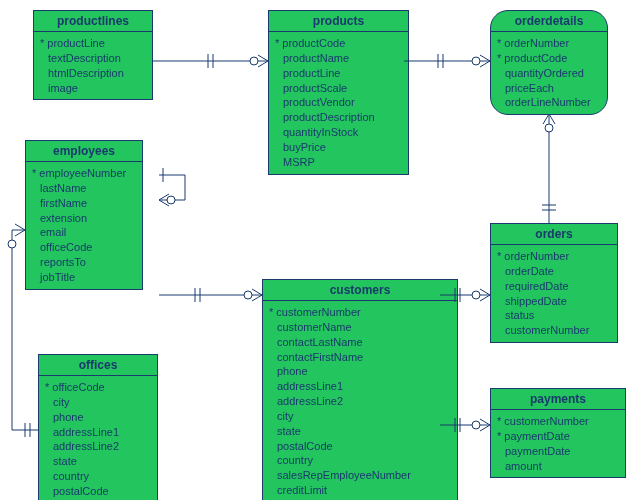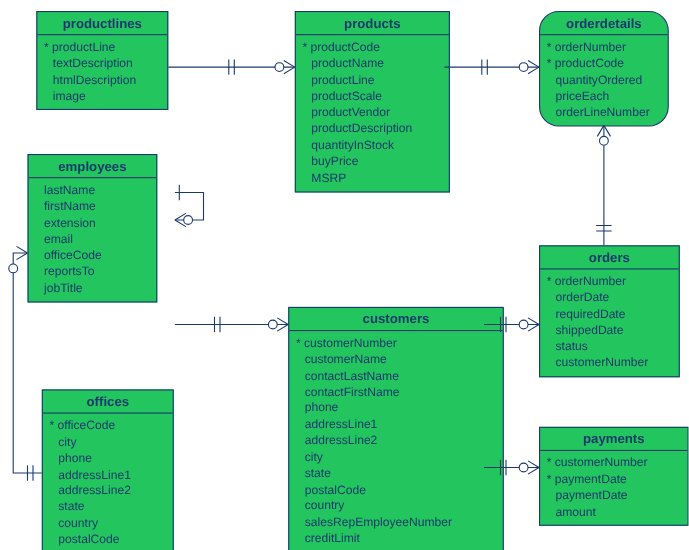--- a/index.html
+++ b/index.html
@@ -92,20 +92,21 @@
       <div class="attr pk">productCode</div>
       <div class="attr notpk">quantityOrdered</div>
       <div class="attr notpk">priceEach</div>
       <div class="attr notpk">orderLineNumber</div>
     </div>
 </div>
 
 <div class="entity" style="left:25px; top:140px; width:118px;">
   <div class="entity-header">employees</div>
   <div class="entity-body">
+      <div class="attr pk">employeeNumber</div>
       <div class="attr notpk">lastName</div>
       <div class="attr notpk">firstName</div>
       <div class="attr notpk">extension</div>
       <div class="attr notpk">email</div>
       <div class="attr notpk">officeCode</div>
       <div class="attr notpk">reportsTo</div>
       <div class="attr notpk">jobTitle</div>
     </div>
 </div>
 

